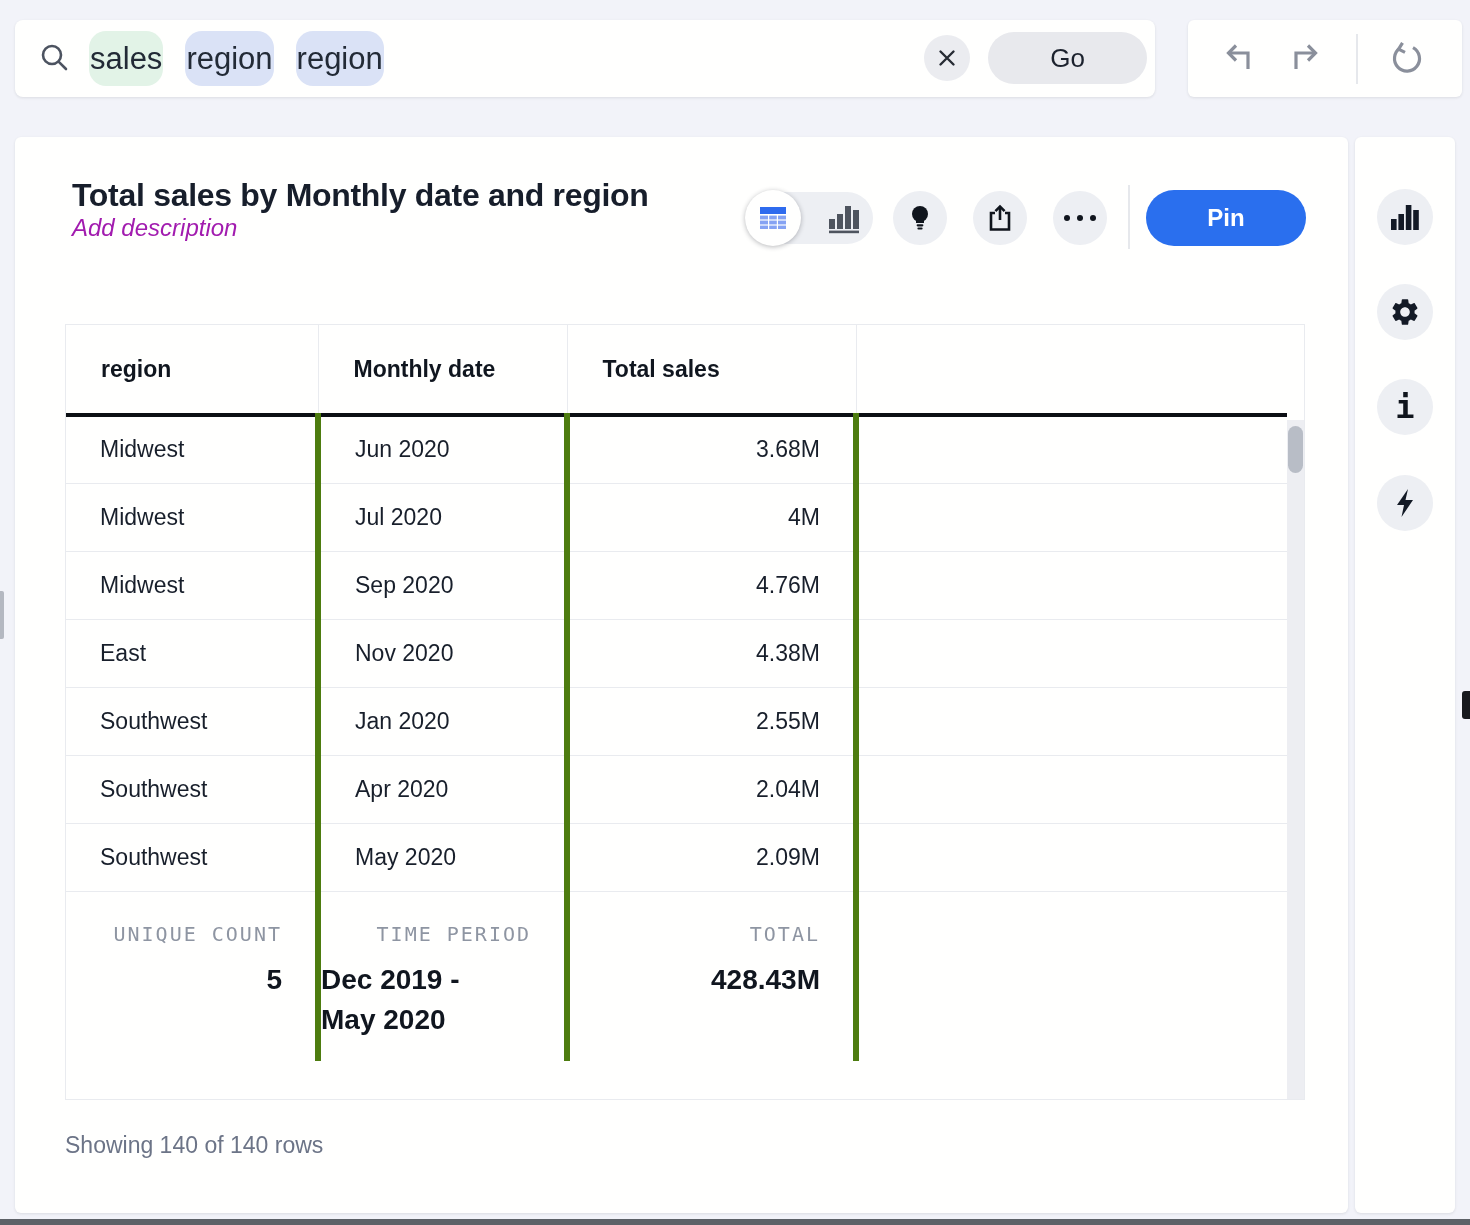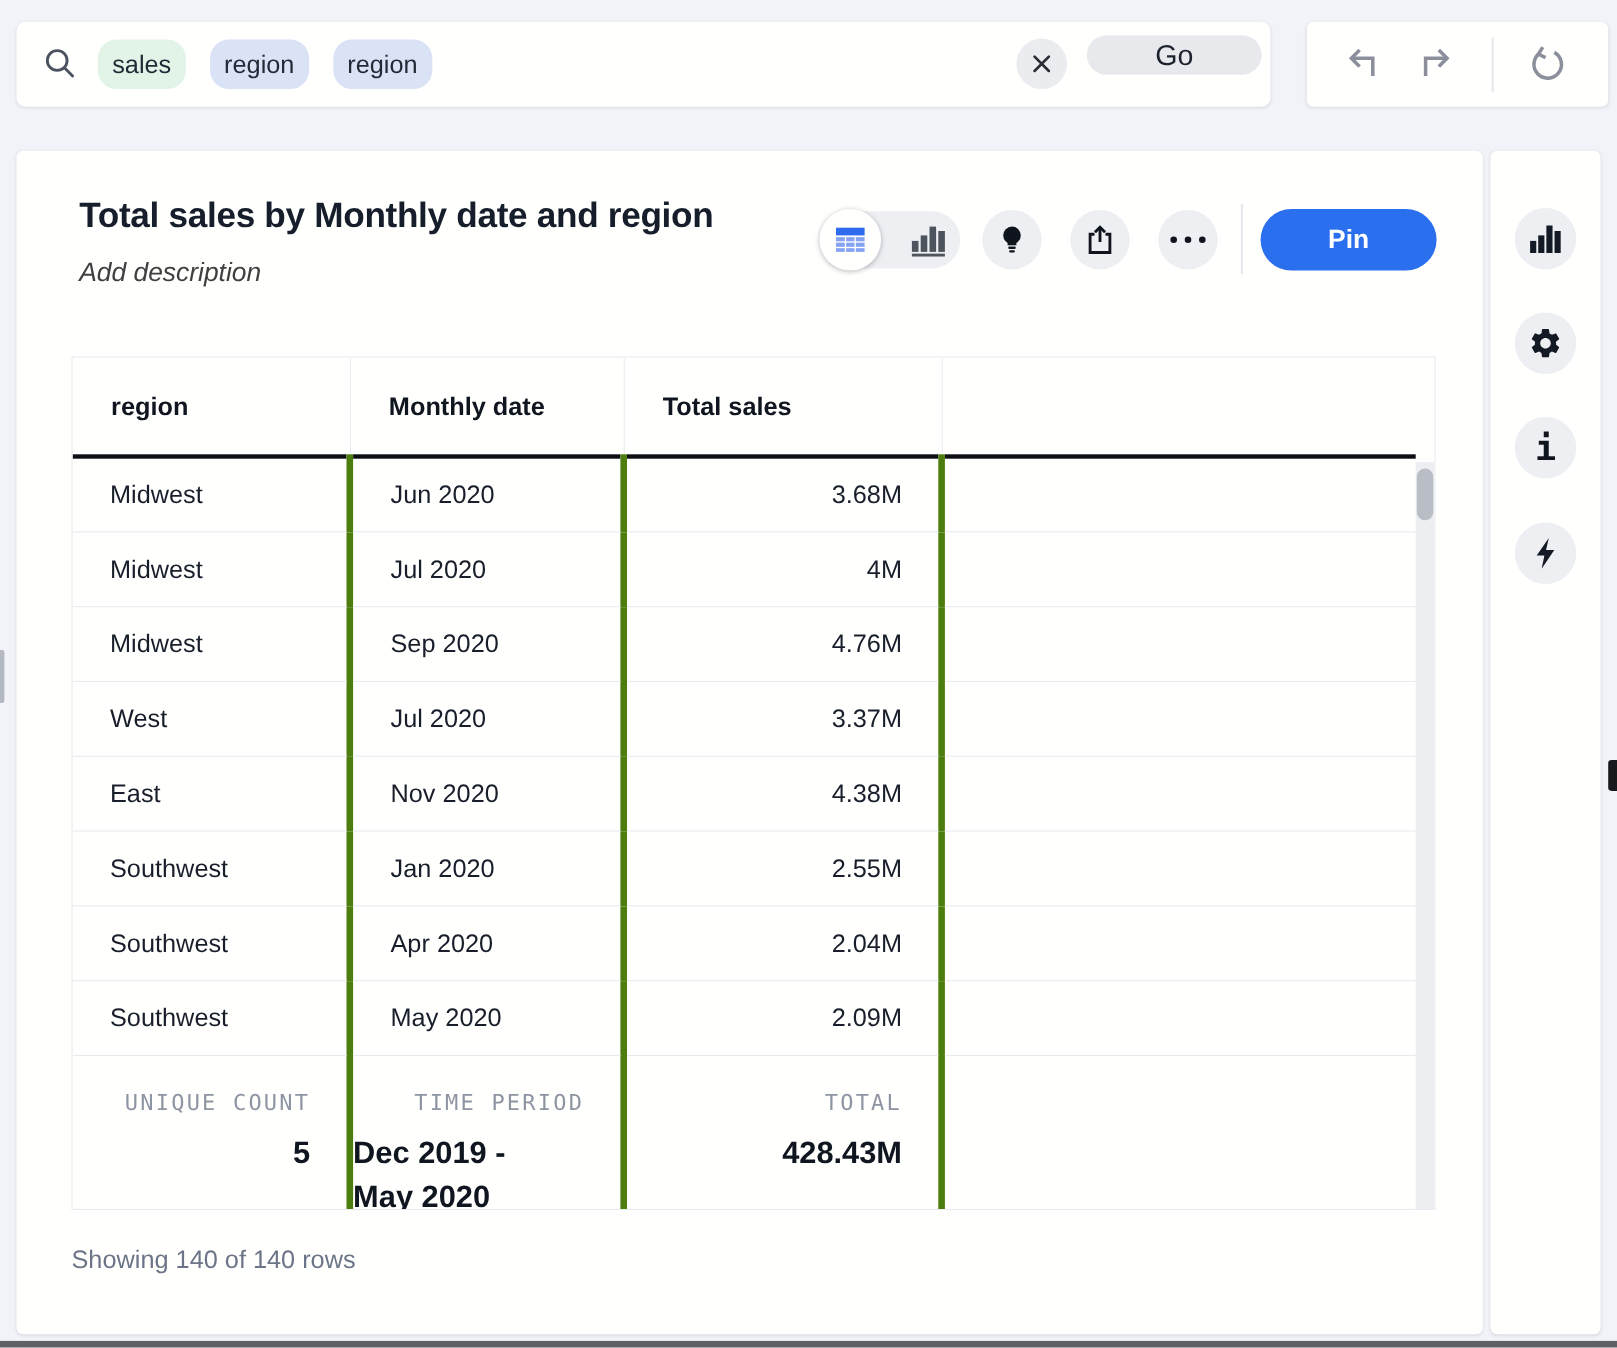--- a/index.html
+++ b/index.html
@@ -9,39 +9,39 @@
     background:#f2f3f9;
     font-family:"Liberation Sans", sans-serif;
     color:#10161f;
   }
   .panel { background:#fffffe; box-shadow:0 1px 3px rgba(23,26,31,.10); }
 
   
   .searchbar { position:absolute; left:15px; top:20px; width:1140px; height:77px; border-radius:8px; display:flex; align-items:center; padding-left:24px; }
   .search-glass { width:34px; height:34px; margin-right:16px; flex:0 0 auto; }
   .tokens { display:flex; align-items:center; gap:22px; }
-  .token { display:inline-block; font-size:23px; font-weight:500; color:#222a36; padding:9px 13px; border-radius:17px; line-height:1.2; }
+  .token { display:inline-block; font-size:31px; font-weight:500; color:#222a36; padding:9px 1px; border-radius:17px; line-height:1.2; }
   .token.measure { background:#e2f3e7; }
   .token.attribute { background:#dae2f6; }
   .clear-btn { position:absolute; left:909px; top:15px; width:46px; height:46px; border-radius:50%; background:#ebecf0; display:flex; align-items:center; justify-content:center; cursor:pointer; }
-  .go-btn { position:absolute; left:973px; top:12px; width:159px; height:36px; border-radius:26px; background:#e8e9ed; display:flex; align-items:center; justify-content:center; font-size:26px; color:#1c222e; cursor:pointer; }
+  .go-btn { position:absolute; left:973px; top:12px; width:159px; height:52px; border-radius:26px; background:#e8e9ed; display:flex; align-items:center; justify-content:center; font-size:26px; color:#1c222e; cursor:pointer; }
 
   
   .history { position:absolute; left:1188px; top:20px; width:274px; height:77px; border-radius:6px; }
   .history .hicon { position:absolute; top:22px; cursor:pointer; }
   .history .undo { left:31px; }
   .history .redo { left:101px; }
   .history .vdiv { position:absolute; left:168px; top:14px; width:2px; height:50px; background:#e6e8ec; }
   .history .reset { left:200px; }
 
   
   .card { position:absolute; left:15px; top:137px; width:1333px; height:1076px; border-radius:6px; }
   .title-block { position:absolute; left:57px; top:40px; }
   .title { font-size:32px; font-weight:700; letter-spacing:-0.3px; color:#171e2b; }
-  .description { margin-top:20px; font-size:24px; font-style:italic; color:#404040; }
+  .description { margin-top:0; font-size:24px; font-style:italic; color:#a21caf; }
 
   
   .view-toggle { position:absolute; left:730px; top:55px; width:128px; height:52px; border-radius:26px; background:#edeff3; }
   .toggle-knob { position:absolute; left:0; top:-2px; width:56px; height:56px; border-radius:50%; background:#fffffe; box-shadow:0 1px 5px rgba(20,24,32,.30); display:flex; align-items:center; justify-content:center; cursor:pointer; }
   .toggle-chart { position:absolute; right:12px; top:10px; cursor:pointer; }
   .circle-btn { position:absolute; top:54px; width:54px; height:54px; border-radius:50%; background:#edeff3; display:flex; align-items:center; justify-content:center; cursor:pointer; }
   .btn-bulb { left:878px; }
   .btn-share { left:958px; }
   .btn-more { left:1038px; }
   .actions-div { position:absolute; left:1113px; top:48px; width:2px; height:64px; background:#e6e8ec; }
@@ -208,26 +208,20 @@
             <td class="c2">4M</td>
             <td class="c3"></td>
           </tr>
           <tr>
             <td class="c0">Midwest</td>
             <td class="c1">Sep 2020</td>
             <td class="c2">4.76M</td>
             <td class="c3"></td>
           </tr>
           <tr>
-            <td class="c0">West</td>
-            <td class="c1">Jul 2020</td>
-            <td class="c2">3.37M</td>
-            <td class="c3"></td>
-          </tr>
-          <tr>
             <td class="c0">East</td>
             <td class="c1">Nov 2020</td>
             <td class="c2">4.38M</td>
             <td class="c3"></td>
           </tr>
           <tr>
             <td class="c0">Southwest</td>
             <td class="c1">Jan 2020</td>
             <td class="c2">2.55M</td>
             <td class="c3"></td>

